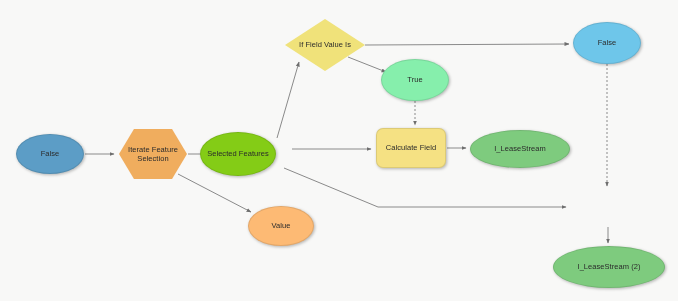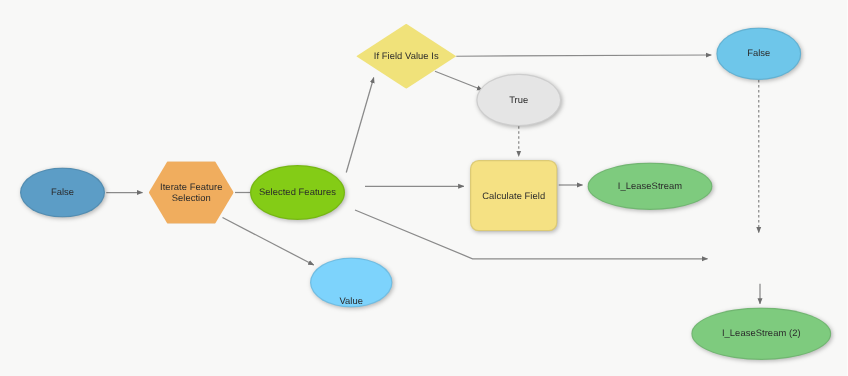--- a/index.html
+++ b/index.html
@@ -103,37 +103,37 @@
 
   <div class="node ellipse" style="left:200px; top:132px; width:76px; height:44px; background:#84cc16;">
     <span class="lbl">Selected Features</span>
   </div>
 
   <div class="node diamond-wrap" style="left:285px; top:19px; width:80px; height:52px;">
     <div class="diamond-shape" style="background:#f0e27a;"></div>
     <span class="lbl">If Field Value Is</span>
   </div>
 
-  <div class="node ellipse" style="left:381px; top:59px; width:68px; height:42px; background:#e5e5e5;">
+  <div class="node ellipse" style="left:381px; top:59px; width:68px; height:42px; background:#86efac;">
     <span class="lbl">True</span>
   </div>
 
   <div class="node ellipse" style="left:573px; top:22px; width:68px; height:42px; background:#6ec6ea;">
     <span class="lbl">False</span>
   </div>
 
-  <div class="node rect" style="left:376px; top:128px; width:70px; height:57px; background:#f5e183;">
+  <div class="node rect" style="left:376px; top:128px; width:70px; height:40px; background:#f5e183;">
     <span class="lbl">Calculate Field</span>
   </div>
 
   <div class="node ellipse" style="left:470px; top:130px; width:100px; height:38px; background:#7ecb7e;text-align:center;">
     <span class="lbl">I_LeaseStream</span>
   </div>
 
-  <div class="node ellipse" style="left:248px; top:206px; width:66px; height:40px; background:#7dd3fc;align-items:flex-end;">
+  <div class="node ellipse" style="left:248px; top:206px; width:66px; height:40px; background:#fdba74;">
     <span class="lbl">Value</span>
   </div>
 
 
   <div class="node ellipse" style="left:553px; top:246px; width:112px; height:42px; background:#7ecb7e;">
     <span class="lbl">I_LeaseStream (2)</span>
   </div>
 
 </div>
 

